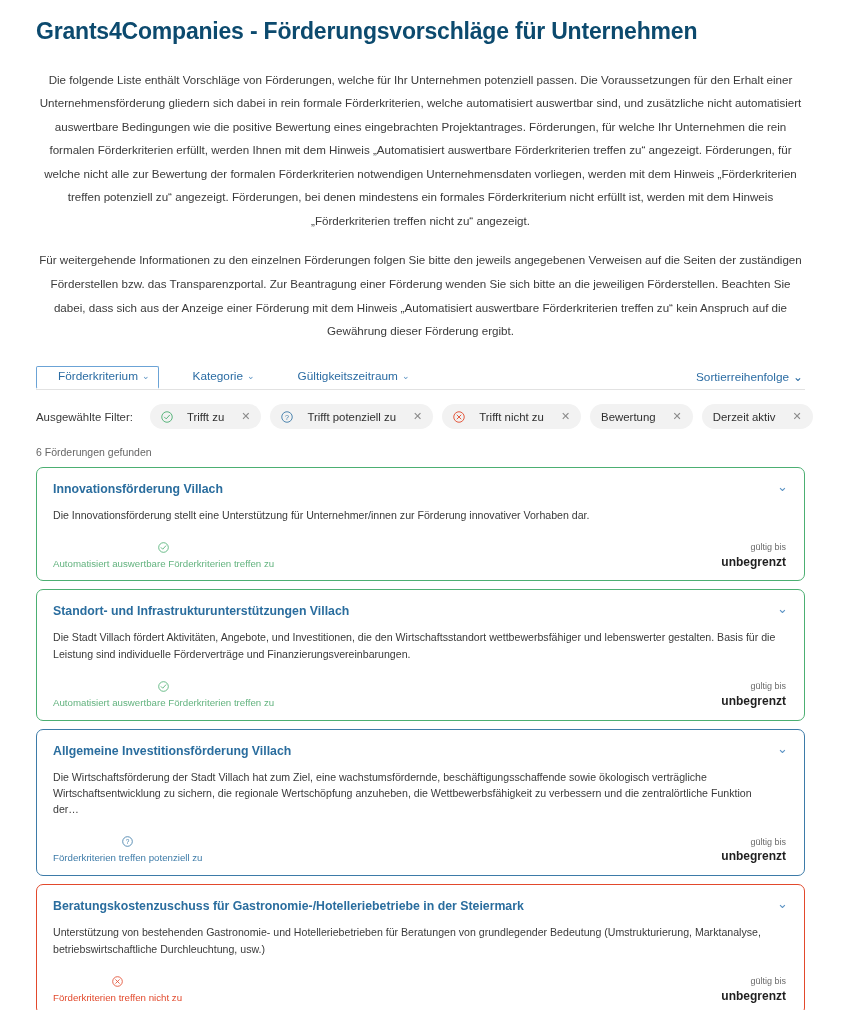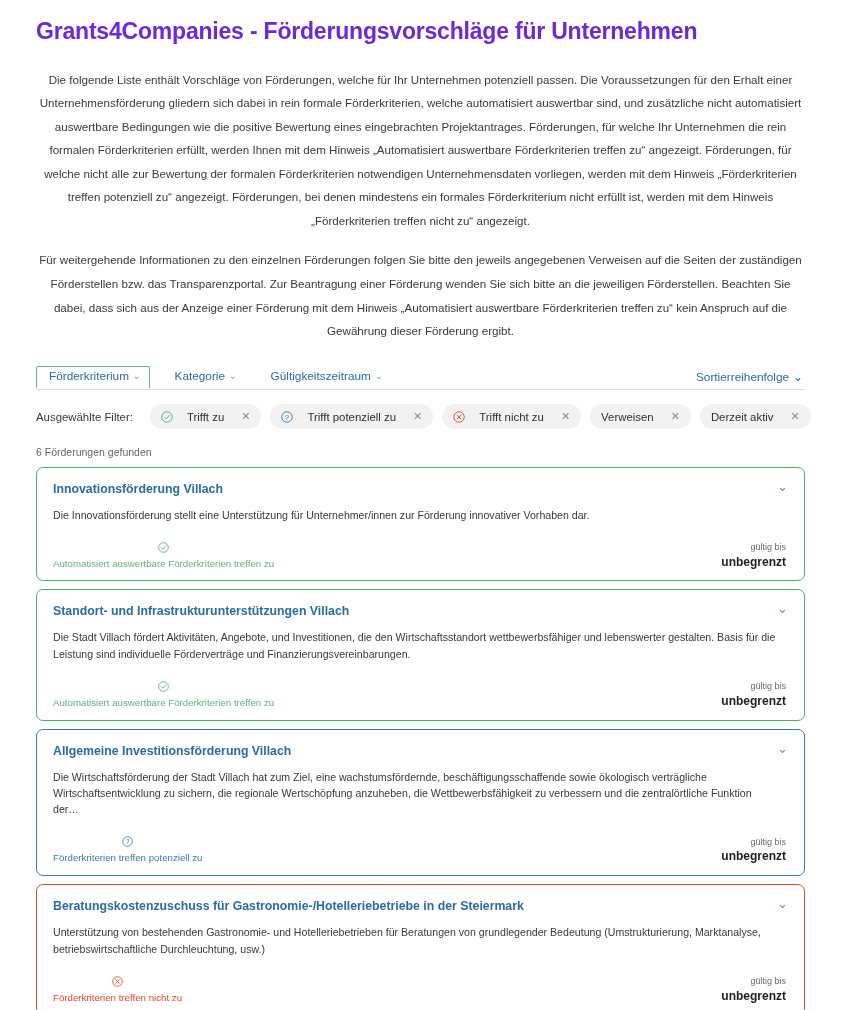--- a/index.html
+++ b/index.html
@@ -20,21 +20,21 @@
 
   .page {
     padding: 0 36px;
     width: 841px;
   }
 
   
   .page-title {
     font-size: 23px;
     font-weight: 600;
-    color: #6d28d9;
+    color: #0c4a6e;
     letter-spacing: -0.2px;
     margin: 17px 0 0 0;
     line-height: 1.25;
   }
 
   
   .intro {
     margin: 0;
     padding-top: 22px;
     font-size: 11.6px;
@@ -51,21 +51,21 @@
     display: flex;
     align-items: flex-end;
     border-bottom: 1px solid #e2e2e2;
     padding-bottom: 0;
     height: 28px;
     position: relative;
   }
   .filter-tab {
     font-size: 11.8px;
     color: #2b6ca3;
-    padding: 4px 8px 5px 12px;
+    padding: 4px 8px 5px 21px;
     cursor: pointer;
     white-space: nowrap;
     display: flex;
     gap: 4px;
     line-height: 1;
     background: transparent;
     border: 1px solid transparent;
     border-radius: 2px;
     margin-right: 12px;
   }
@@ -278,21 +278,21 @@
           <span class="chip-ico">
             <svg width="12" height="12" viewBox="0 0 16 16">
               <circle cx="8" cy="8" r="7" fill="none" stroke="#e2492c" stroke-width="1.2"></circle>
               <path d="M5.4 5.4 L10.6 10.6 M10.6 5.4 L5.4 10.6" fill="none" stroke="#e2492c" stroke-width="1.2" stroke-linecap="round"></path>
             </svg>
           </span>
           <span>Trifft nicht zu</span>
           <span class="chip-x">✕</span>
         </div>
         <div class="chip">
-          <span>Verweisen</span>
+          <span>Bewertung</span>
           <span class="chip-x">✕</span>
         </div>
         <div class="chip">
           <span>Derzeit aktiv</span>
           <span class="chip-x">✕</span>
         </div>
       </div>
   </div>
 
   <div class="result-count">6 Förderungen gefunden</div>

